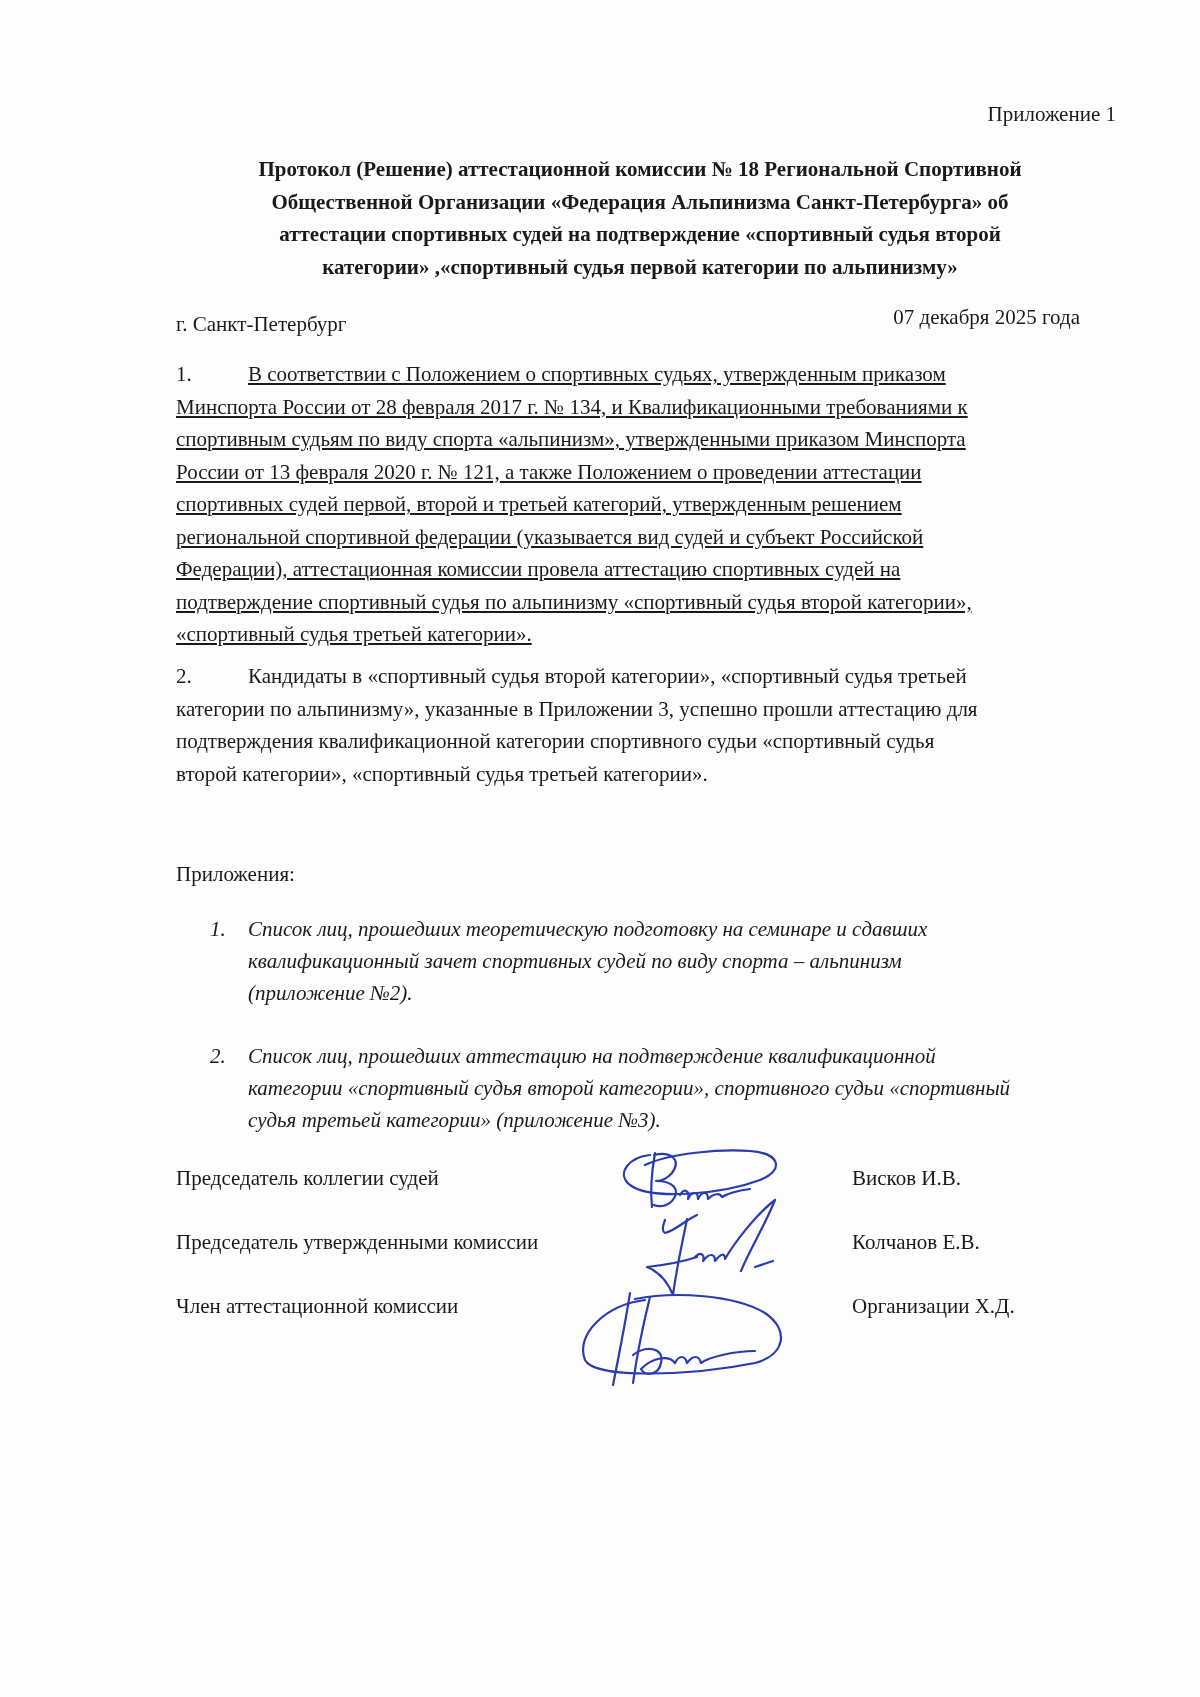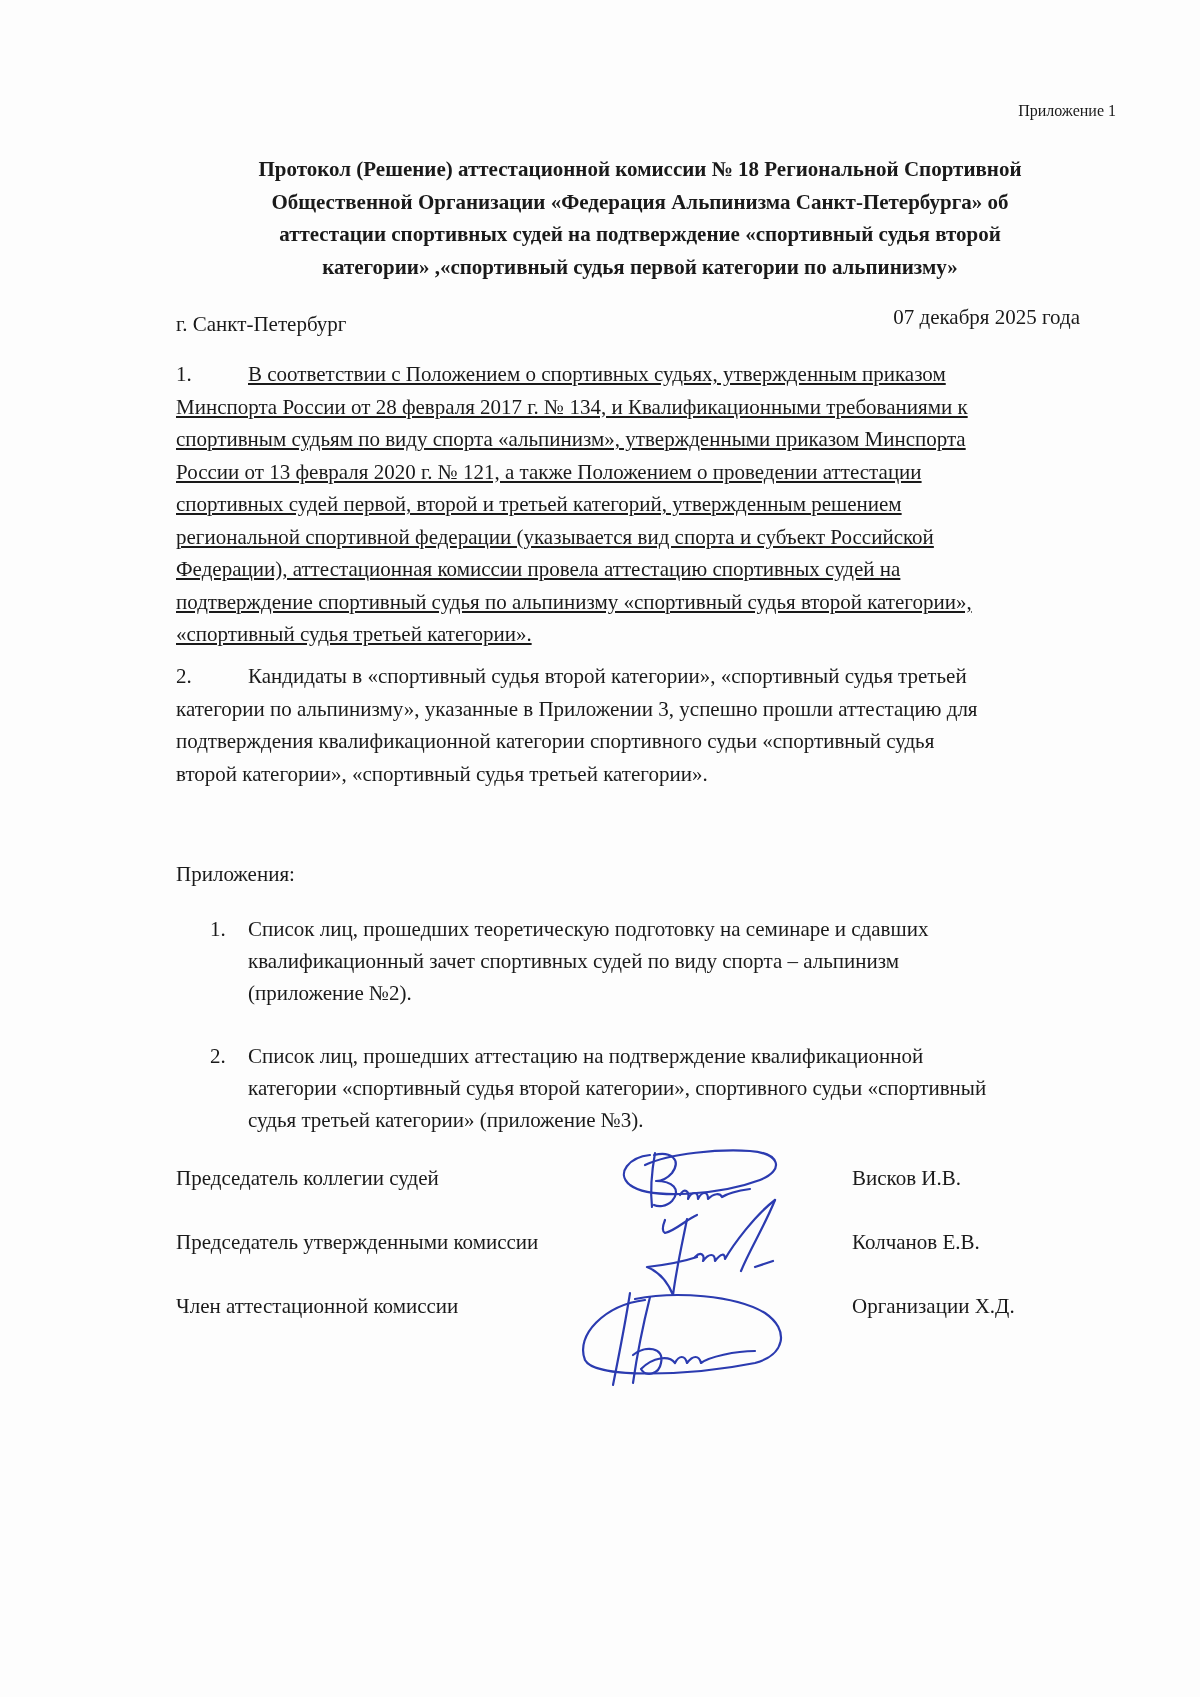--- a/index.html
+++ b/index.html
@@ -19,21 +19,21 @@
     .page {
       position: absolute;
       left: 0; top: 0;
       width: 1200px; height: 1697px;
       background: #fdfdfd;
     }
     .appendix-label {
       position: absolute;
       right: 84px;
       top: 102px;
-      font-size: 16px;
+      font-size: 21px;
     }
     .title {
       position: absolute;
       left: 170px;
       width: 940px;
       top: 153px;
       text-align: center;
       font-weight: bold;
       font-size: 21px;
       line-height: 32.5px;
@@ -66,21 +66,21 @@
       position: absolute;
       left: 176px;
       top: 862px;
     }
     .att-list {
       position: absolute;
       left: 210px;
       width: 900px;
       line-height: 32px;
     }
-    .att-list .item-line { white-space: nowrap; }
+    .att-list .item-line { white-space: nowrap; font-style: italic; }
     .att-list .inum {
       display: inline-block;
       width: 38px;
     }
     .att-list .indent { padding-left: 38px; }
     #att1 { top: 913px; }
     #att2 { top: 1016px; margin-top: 24px; }
     .sig-row {
       position: absolute;
       left: 176px;
@@ -119,21 +119,21 @@
 
   <div class="place">г. Санкт-Петербург</div>
   <div class="date">07 декабря 2025 года</div>
 
   <div class="para" id="p1">
     <div class="line"><span class="num">1.</span><span>В соответствии с Положением о спортивных судьях, утвержденным приказом</span></div>
     <div class="line">Минспорта России от 28 февраля 2017 г. № 134, и Квалификационными требованиями к</div>
     <div class="line">спортивным судьям по виду спорта «альпинизм», утвержденными приказом Минспорта</div>
     <div class="line">России от 13 февраля 2020 г. № 121, а также Положением о проведении аттестации</div>
     <div class="line">спортивных судей первой, второй и третьей категорий, утвержденным решением</div>
-    <div class="line">региональной спортивной федерации (указывается вид спорта и субъект Российской</div>
+    <div class="line">региональной спортивной федерации (указывается вид судей и субъект Российской</div>
     <div class="line">Федерации), аттестационная комиссии провела аттестацию спортивных судей на</div>
     <div class="line">подтверждение спортивный судья по альпинизму «спортивный судья второй категории»,</div>
     <div class="line">«спортивный судья третьей категории».</div>
   </div>
 
   <div class="para" id="p2">
     <div class="line"><span class="num">2.</span><span>Кандидаты в «спортивный судья второй категории», «спортивный судья третьей</span></div>
     <div class="line">категории по альпинизму», указанные в Приложении 3, успешно прошли аттестацию для</div>
     <div class="line">подтверждения квалификационной категории спортивного судьи «спортивный судья</div>
     <div class="line">второй категории», «спортивный судья третьей категории».</div>

